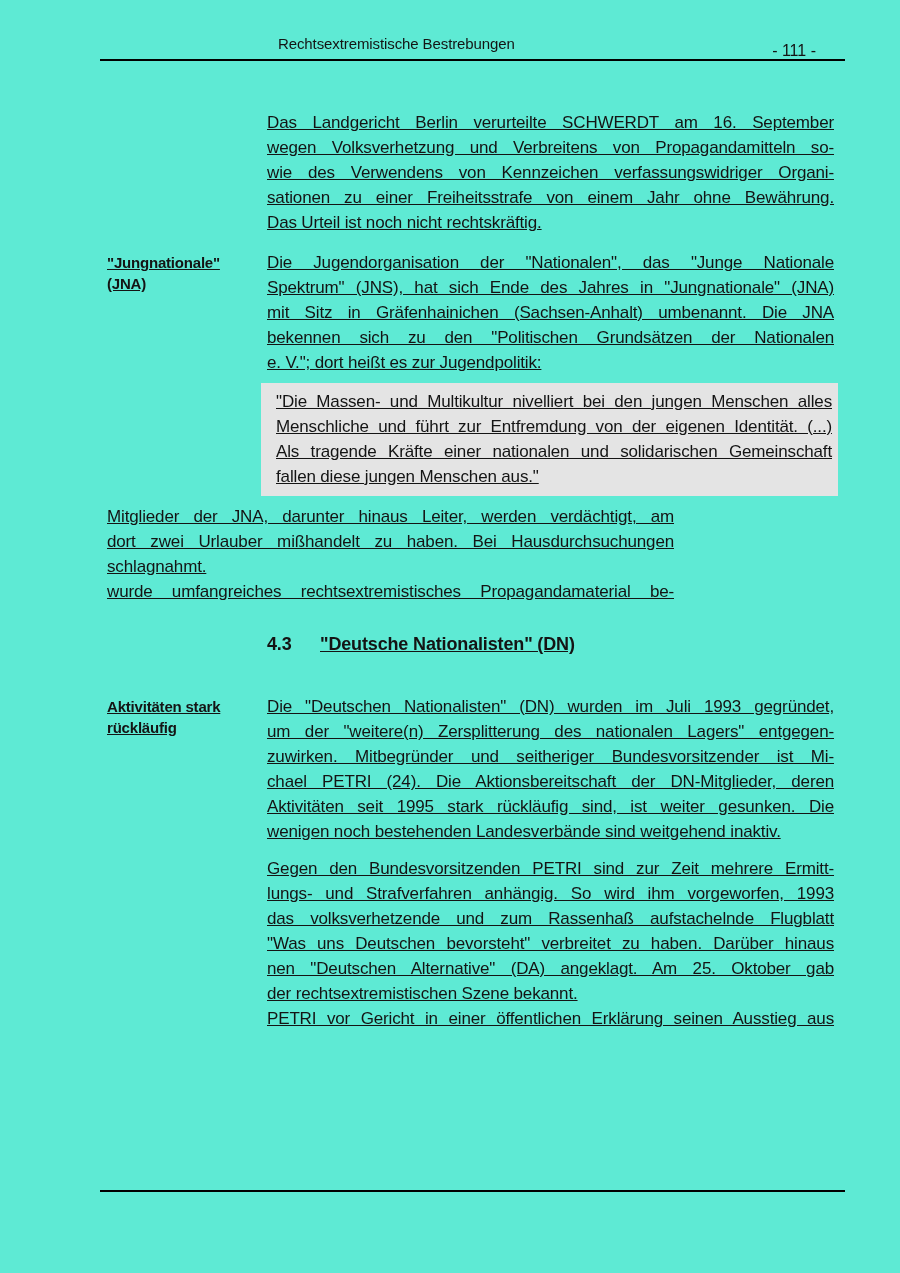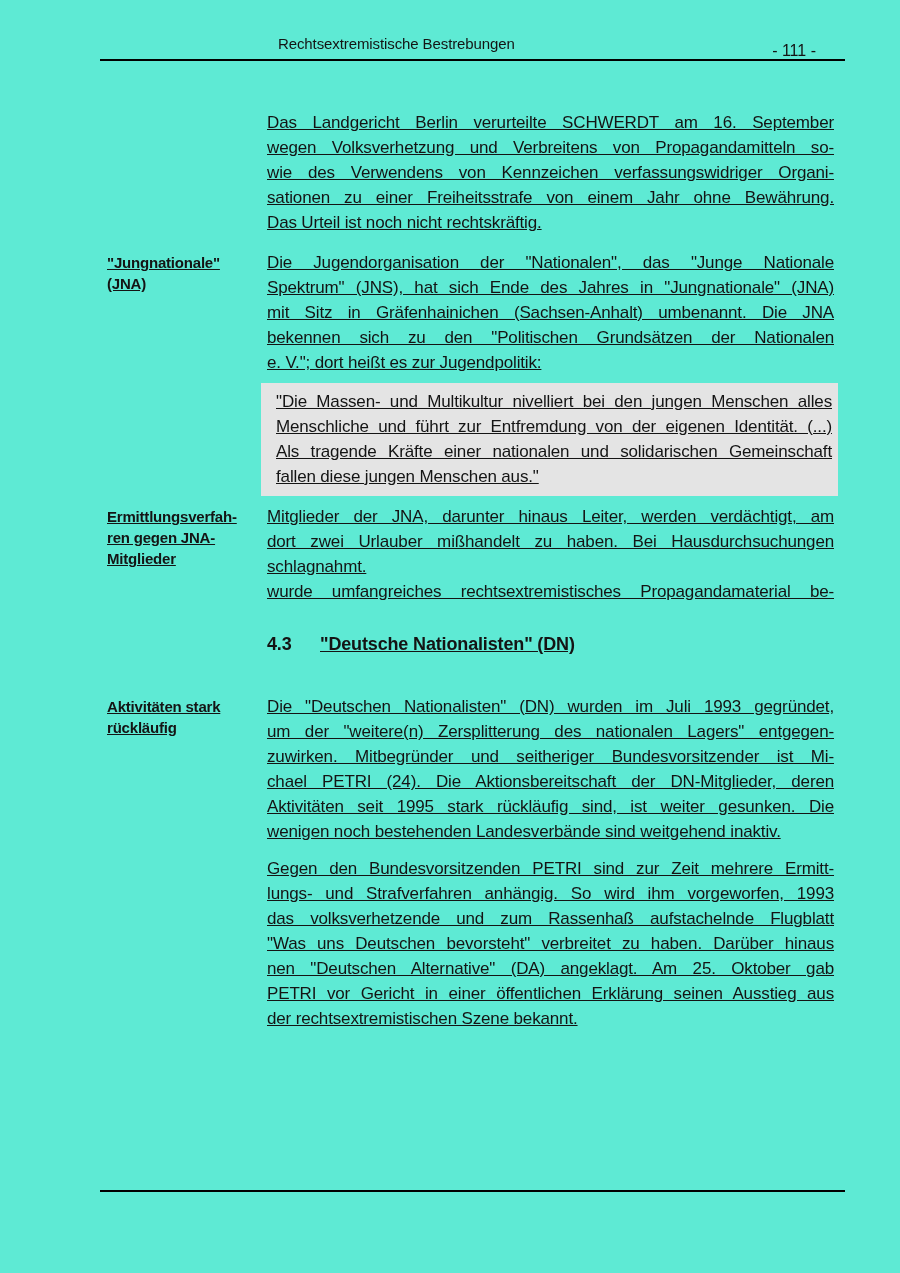--- a/index.html
+++ b/index.html
@@ -120,25 +120,20 @@
         <div class="body-col">
           <div class="quote">
             <div class="line">"Die Massen- und Multikultur nivelliert bei den jungen Menschen alles</div>
             <div class="line">Menschliche und führt zur Entfremdung von der eigenen Identität. (...)</div>
             <div class="line">Als tragende Kräfte einer nationalen und solidarischen Gemeinschaft</div>
             <div class="line last">fallen diese jungen Menschen aus."</div>
           </div>
         </div>
       </div>
       <div class="row row-jna-investigation">
-        <div class="label-col">
-          <div class="label-line">Ermittlungsverfah-</div>
-          <div class="label-line">ren gegen JNA-</div>
-          <div class="label-line">Mitglieder</div>
-        </div>
         <div class="body-col">
           <div class="line">Mitglieder der JNA, darunter hinaus Leiter, werden verdächtigt, am</div>
           <div class="line">dort zwei Urlauber mißhandelt zu haben. Bei Hausdurchsuchungen</div>
           <div class="line last">schlagnahmt.</div>
           <div class="line">wurde umfangreiches rechtsextremistisches Propagandamaterial be-</div>
         </div>
       </div>
       <div class="row row-section-4-3">
         <div class="label-col"></div>
         <div class="body-col">
@@ -160,20 +155,20 @@
         </div>
       </div>
       <div class="row row-petri-cases">
         <div class="label-col"></div>
         <div class="body-col">
           <div class="line">Gegen den Bundesvorsitzenden PETRI sind zur Zeit mehrere Ermitt-</div>
           <div class="line">lungs- und Strafverfahren anhängig. So wird ihm vorgeworfen, 1993</div>
           <div class="line">das volksverhetzende und zum Rassenhaß aufstachelnde Flugblatt</div>
           <div class="line">"Was uns Deutschen bevorsteht" verbreitet zu haben. Darüber hinaus</div>
           <div class="line">nen "Deutschen Alternative" (DA) angeklagt. Am 25. Oktober gab</div>
+          <div class="line last">der rechtsextremistischen Szene bekannt.</div>
           <div class="line">PETRI vor Gericht in einer öffentlichen Erklärung seinen Ausstieg aus</div>
-          <div class="line last">der rechtsextremistischen Szene bekannt.</div>
         </div>
       </div>
     </div>
 
   <div class="rule rule-bottom"></div>
 </div>
 
 </body></html>

